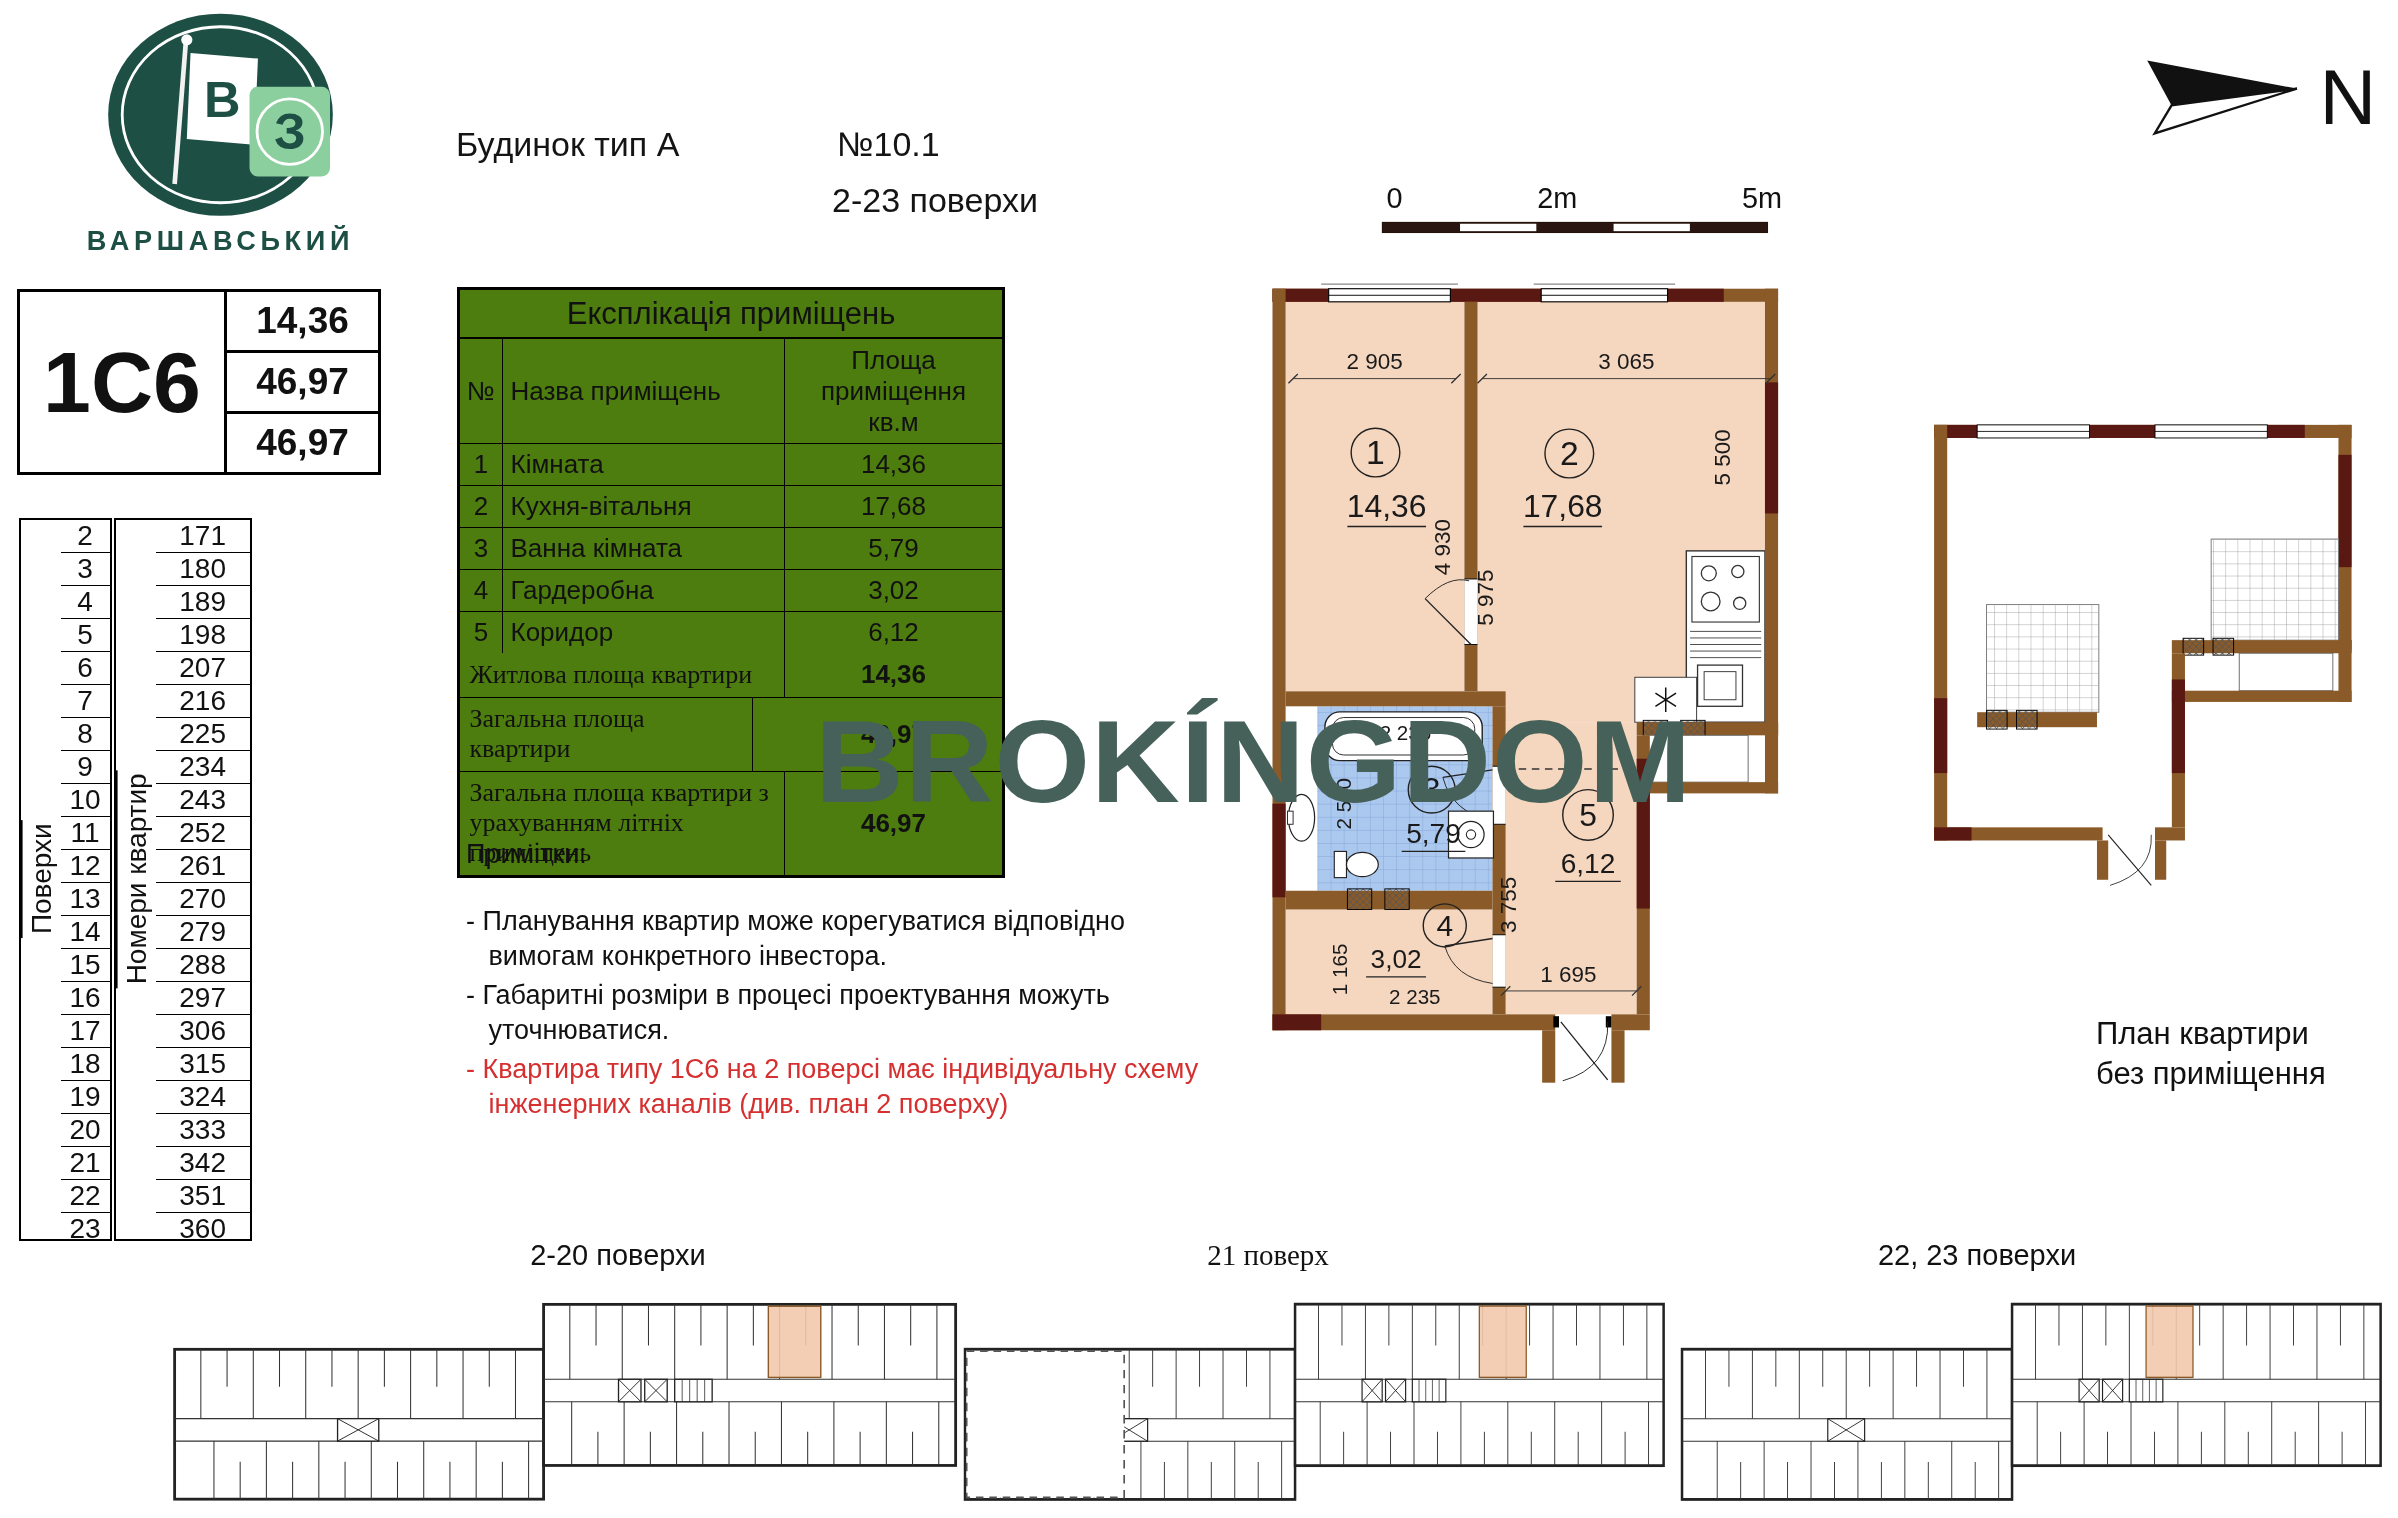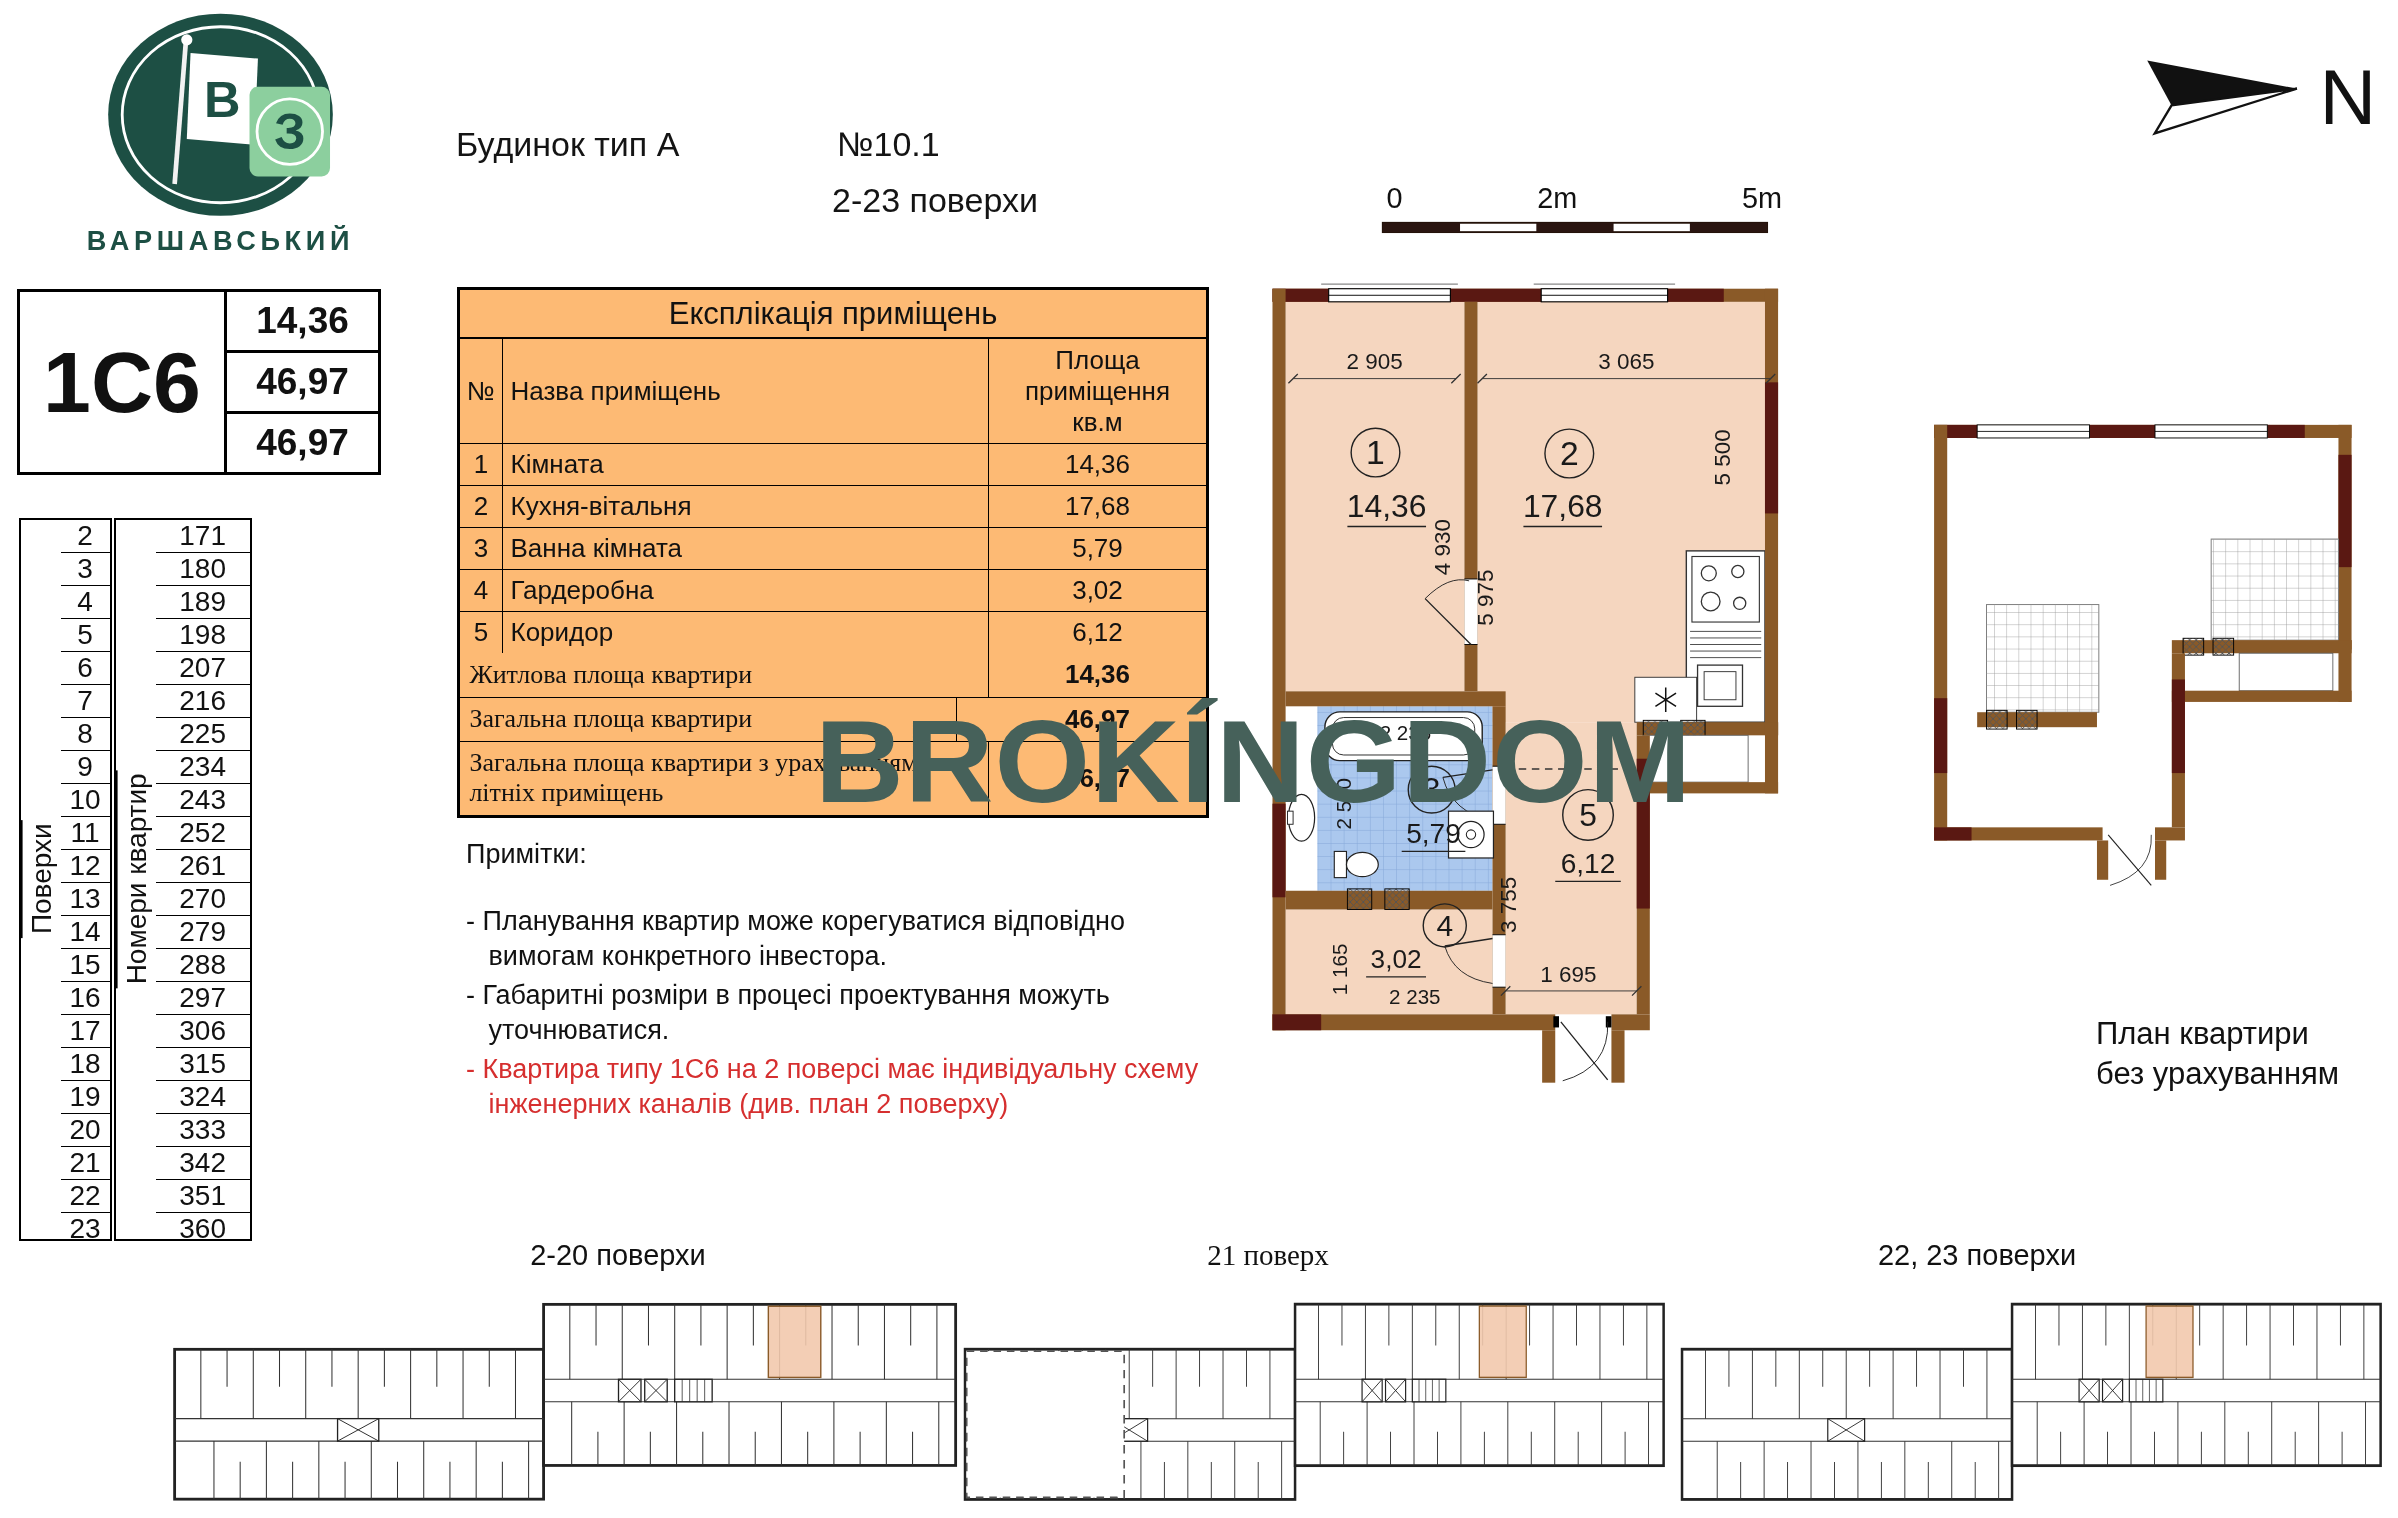--- a/index.html
+++ b/index.html
@@ -20,21 +20,21 @@
   .vlab{writing-mode:vertical-rl;transform:rotate(180deg);display:flex;align-items:center;justify-content:center;
         font-size:28px;padding:3.7px 2.8px;border-left:2.8px solid #000;}
   .ftbl .vlabcell{display:flex;align-items:center;justify-content:center;}
   .fcol{display:flex;flex-direction:column;}
   .fcell{flex:1;display:flex;align-items:center;justify-content:center;font-size:28px;
          border-bottom:1.9px solid #000;box-sizing:border-box;}
   .fcell:last-child{border-bottom:none;}
   .fcol.floors .fcell{width:49px;}
   .fcol.apts .fcell{width:94px;}
   
-  .etbl{border:3.7px solid #000;background:#fdba74;box-sizing:border-box;width:752px;font-size:26px;}
+  .etbl{border:3.7px solid #000;background:#4d7c0f;box-sizing:border-box;width:548px;font-size:26px;}
   .etbl .title{font-size:31px;text-align:center;padding:5.6px 0;border-bottom:2.8px solid #000;}
   .erow{display:grid;grid-template-columns:43px 1fr 217px;border-bottom:1.9px solid #000;}
   .erow:last-child{border-bottom:none;}
   .erow>div{padding:4.7px 7.5px;display:flex;align-items:center;box-sizing:border-box;}
   .erow .c1{justify-content:center;border-right:1.9px solid #000;}
   .erow .c2{border-right:1.9px solid #000;}
   .erow .c3{justify-content:center;text-align:center;}
   .erow.head>div{justify-content:center;text-align:center;}
   .erow.head .c2{justify-content:flex-start;text-align:left;}
   .erow.head .c3{padding:5.6px 26px;}
@@ -458,21 +458,21 @@
       <rect x="14" y="438" width="40" height="14" fill="#5a1812"></rect>
       <rect x="250" y="438" width="32" height="14" fill="#8a5a28"></rect>
       <rect x="188" y="452" width="12" height="42" fill="#8a5a28"></rect>
       <rect x="250" y="452" width="12" height="42" fill="#8a5a28"></rect>
       <line x1="200" y1="446" x2="246" y2="500" stroke="#222" stroke-width="1.2"></line>
       <path d="M246 446Q248 486 202 500" fill="none" stroke="#222" stroke-width="0.9"></path>
     </g>
   </svg>
   <div class="abs cap" style="left:2096px;top:982px;margin-top:32px;">
     <div>План квартири</div>
-    <div>без урахуванням</div>
+    <div>без приміщення</div>
   </div>
 
   <div class="abs wm" style="left:815px;top:695px;">BROKÍNGDOM</div>
 
   <div class="abs minilab" style="left:337px;top:1239px;">2-20 поверхи</div>
   <div class="abs minilab" style="left:987px;top:1239px;font-family:Liberation Serif, serif;">21 поверх</div>
   <div class="abs minilab" style="left:1696px;top:1239px;">22, 23 поверхи</div>
 
   <svg class="abs" style="left:169px;top:1276px;width:796px;height:230px" viewBox="0 0 850 245">
     <use href="#bldg"></use>

